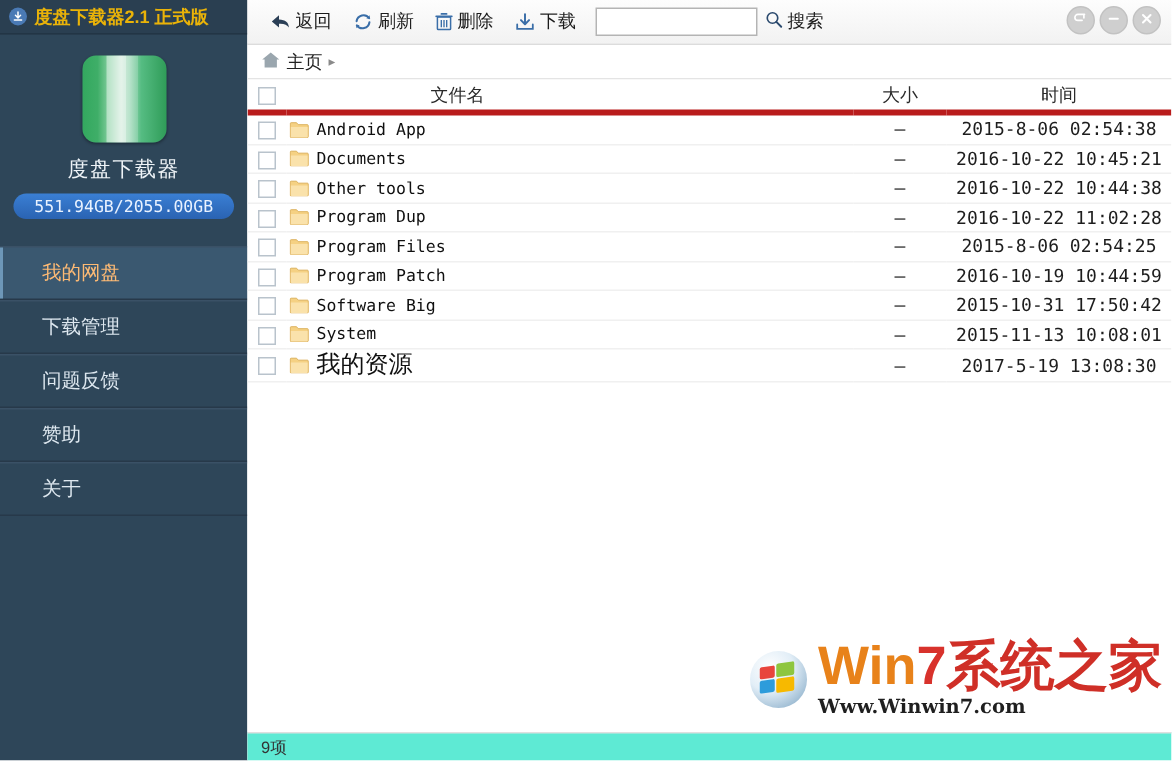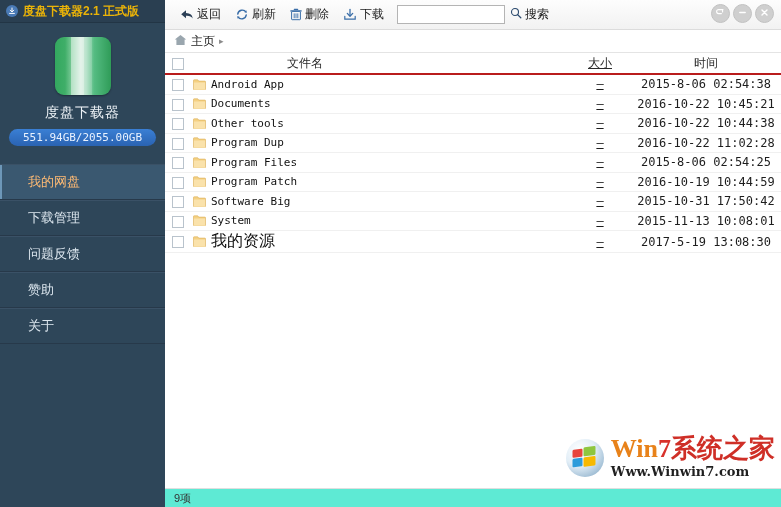--- a/index.html
+++ b/index.html
@@ -147,30 +147,30 @@
   }
   .crumb-text{font-size:12px;color:#222;}
   .crumb-arrow{color:#8a8a8a;font-size:9px;}
 
   
   .tablewrap{flex:1;overflow:hidden;background:#ffffff;position:relative;}
   table.files{width:100%;border-collapse:collapse;table-layout:fixed;}
   table.files th{
     font-weight:normal;font-size:12px;color:#2a2a2a;
     height:20px;padding:0;
-    border-bottom:2px solid #b91c1c;
+    border-bottom:4px solid #b91c1c;
     text-align:center;
   }
   table.files td{
     height:18.5px;padding:0;font-size:12px;color:#1d1d1d;
     border-bottom:1px solid #f0f0f0;
   }
   .col-chk{width:26px;text-align:center;}
   .col-name{width:auto;text-align:left;}
-  .col-size{width:62px;text-align:center;color:#555;text-decoration:underline;}
+  .col-size{width:62px;text-align:center;color:#555;}
   .col-time{width:150px;text-align:center;}
   .chk{
     width:10px;height:10px;border:1px solid #b9c3cc;background:#fff;
     display:inline-block;vertical-align:middle;cursor:pointer;
   }
   .namecell{display:flex;align-items:center;gap:5px;padding-left:2px;}
   .folder{
     width:13px;height:11px;flex:0 0 13px;position:relative;
   }
   .folder svg{display:block;}
@@ -195,22 +195,22 @@
 
   
   .watermark{
     position:absolute;right:6px;bottom:28px;
     display:flex;align-items:center;gap:6px;
     pointer-events:none;
   }
   .wm-logo{width:40px;height:40px;position:relative;}
   .wm-text{display:flex;flex-direction:column;align-items:flex-start;}
   .wm-main{
-    font-size:26px;font-weight:bold;line-height:1;
-    font-family:Liberation Serif, serif;
+    font-size:36px;font-weight:bold;line-height:1;
+    font-family:Liberation Sans, sans-serif;
     white-space:nowrap;
   }
   .wm-w{color:#e8821a;}
   .wm-i{color:#e8821a;}
   .wm-7{color:#d8322c;}
   .wm-cn{color:#cf2f27;}
   .wm-sub{
     font-size:13px;color:#1f1f1f;margin-top:2px;
     font-family:"DejaVu Serif","Liberation Serif",serif;
     font-weight:bold;

